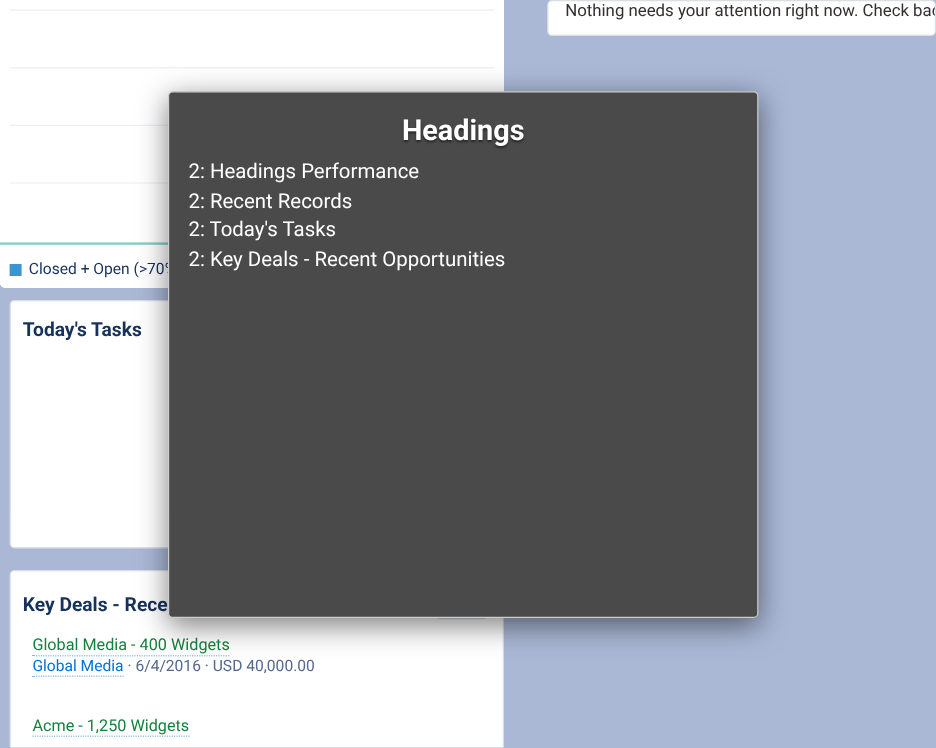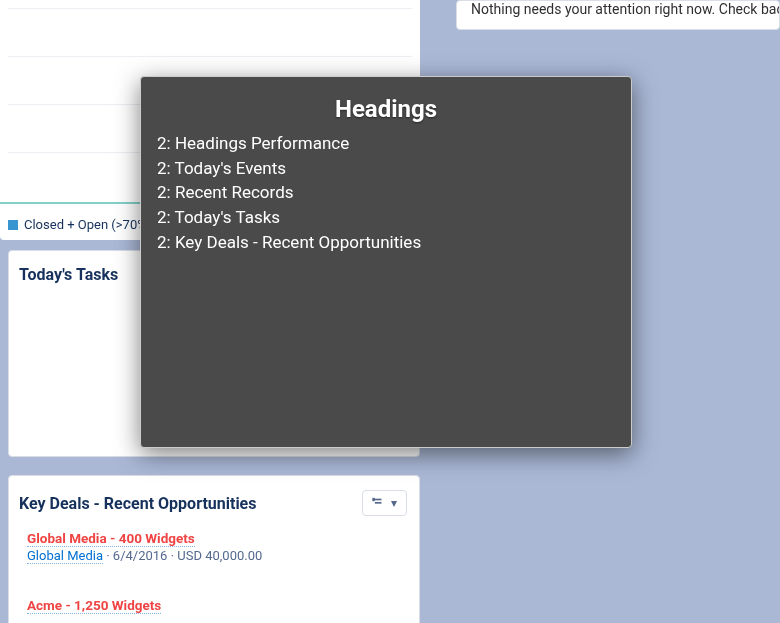--- a/index.html
+++ b/index.html
@@ -116,25 +116,24 @@
     cursor: pointer;
     color: #54698d;
     font-size: 12px;
   }
   .actions-btn svg { width: 14px; height: 10px; }
   .deal-row {
     padding: 4px 10px 4px 18px;
     font-size: 13.5px;
   }
   .deal-link {
-    color: #ef4444;
+    color: #15803d;
     text-decoration: none;
     border-bottom: 1px dotted #7fb6e6;
     cursor: pointer;
-    font-weight: bold;
   }
   .deal-sub {
     color: #54698d;
     font-size: 13px;
     margin-top: 2px;
   }
   .deal-sub .sublink {
     color: #0070d2;
     border-bottom: 1px dotted #7fb6e6;
     cursor: pointer;
@@ -152,21 +151,21 @@
     font-size: 14px;
     color: #303030;
     padding-top: 0;
     white-space: nowrap;
   }
   .overlay {
     position: absolute;
     left: 140px;
     top: 76px;
     width: 492px;
-    height: 372px;
+    height: 439px;
     background: #4a4a4a;
     border: 1px solid #ccc;
     border-radius: 4px;
     box-shadow: 0 6px 24px rgba(0,0,0,0.5);
     color: #fff;
     padding: 18px 16px 16px 16px;
     z-index: 100;
   }
   .overlay-title {
     font-size: 24px;
@@ -249,23 +248,20 @@
   </div>
 </div>
 
 <div class="overlay">
   <div class="overlay-title">Headings</div>
   <div class="overlay-list">
     <div class="overlay-row">
       <span>2</span>: <span>Headings Performance</span>
     </div>
     <div class="overlay-row">
-      <span>2</span>: <span>Today's Events</span>
-    </div>
-    <div class="overlay-row">
       <span>2</span>: <span>Recent Records</span>
     </div>
     <div class="overlay-row">
       <span>2</span>: <span>Today's Tasks</span>
     </div>
     <div class="overlay-row">
       <span>2</span>: <span>Key Deals - Recent Opportunities</span>
     </div>
   </div>
 </div>

